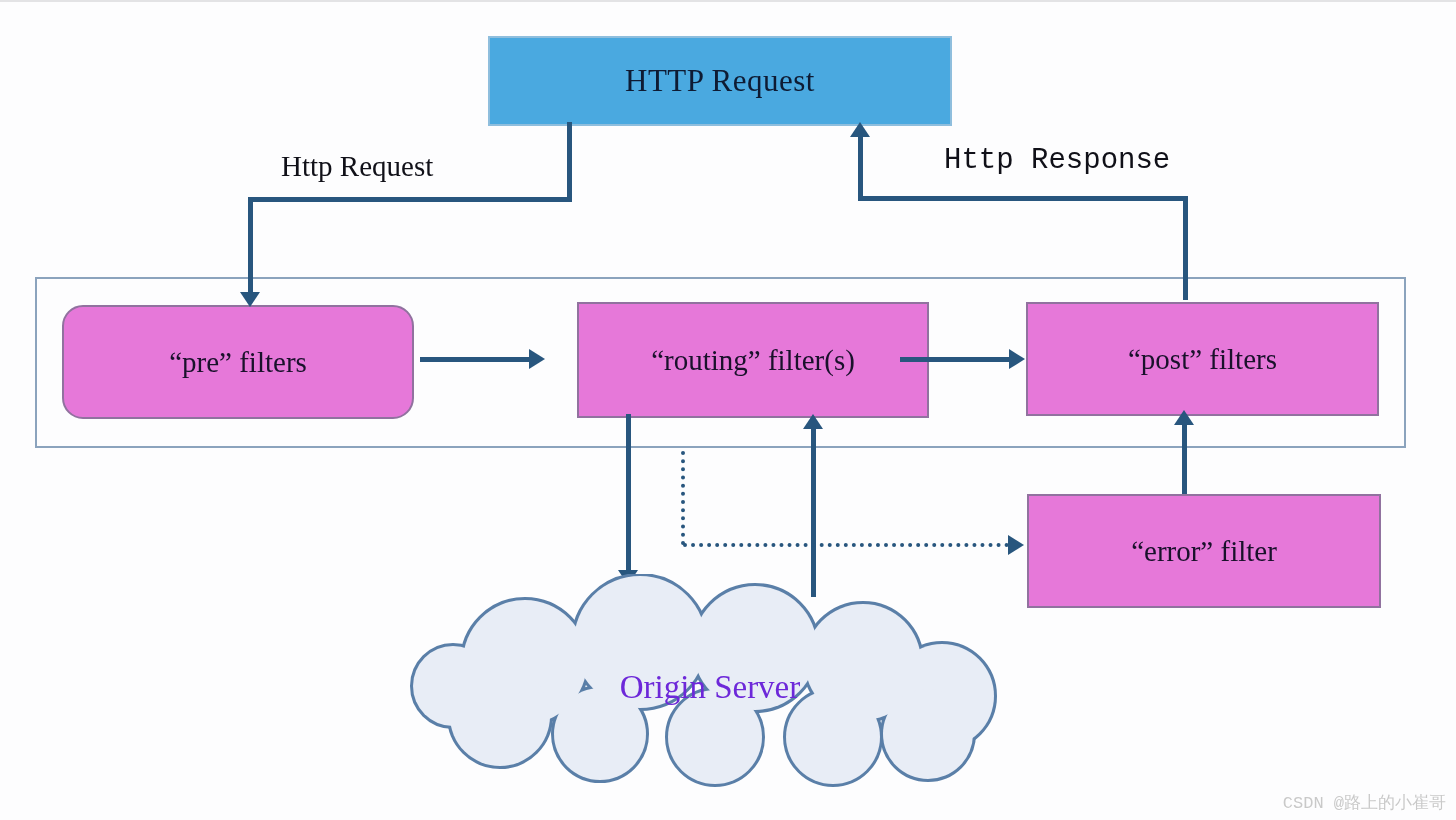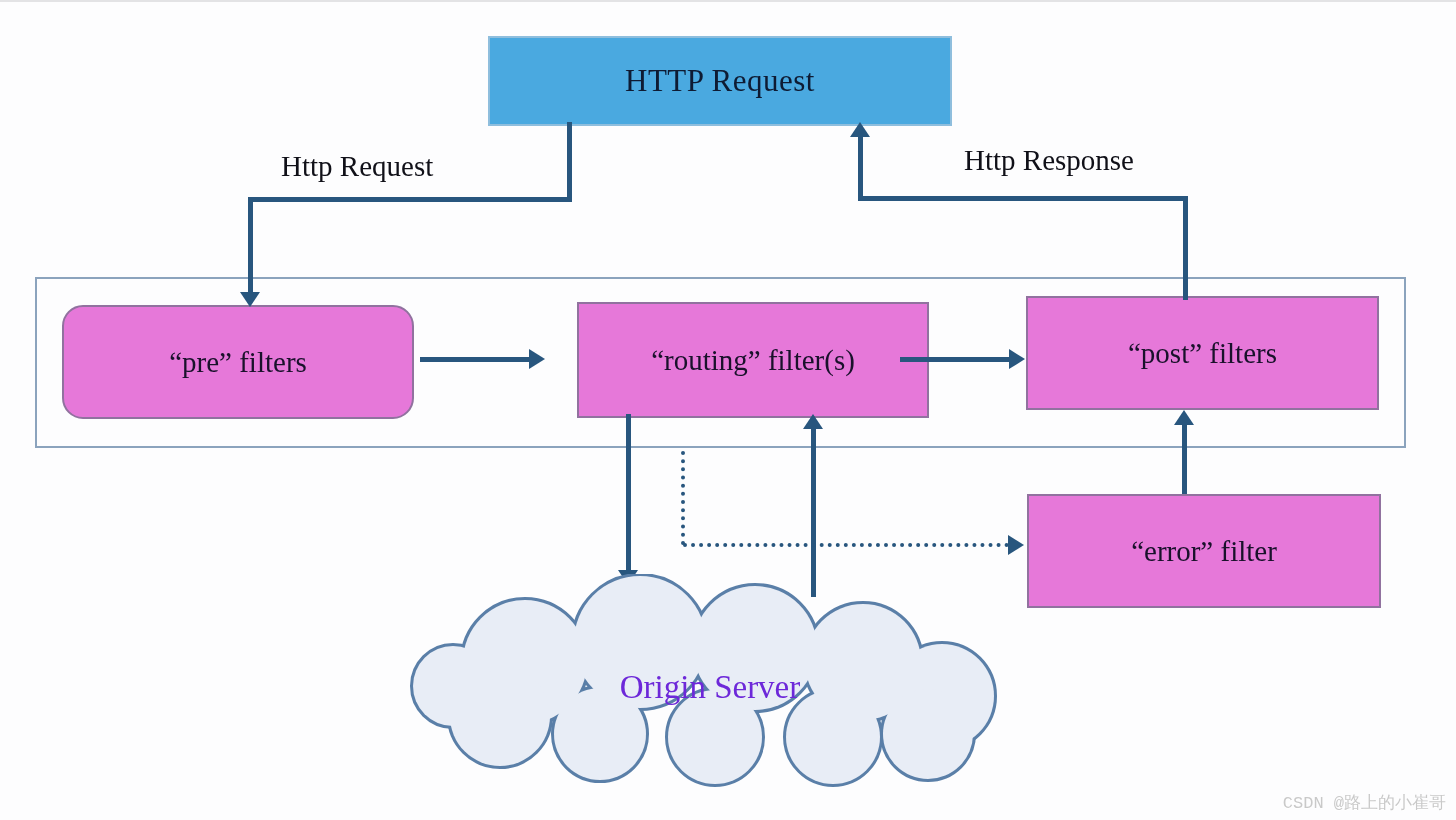--- a/index.html
+++ b/index.html
@@ -81,39 +81,39 @@
   <div class="frame" style="left:35px;top:275px;width:1367px;height:167px;"></div>
 
   <div class="node pink-box" style="left:62px;top:303px;width:348px;height:110px;border-radius:21px;">
     <span>“pre” filters</span>
   </div>
 
   <div class="node pink-box" style="left:545px;top:300px;width:348px;height:112px;margin-left:32px;">
     <span>“routing” filter(s)</span>
   </div>
 
-  <div class="node pink-box" style="left:1026px;top:294px;width:349px;height:110px;justify-content:center;">
+  <div class="node pink-box" style="left:1026px;top:300px;width:349px;height:110px;justify-content:center;">
     <span>“post” filters</span>
   </div>
 
   <div class="node pink-box" style="left:1027px;top:492px;width:350px;height:110px;">
     <span>“error” filter</span>
   </div>
 
   <div class="seg" style="left:567px;top:120px;width:5px;height:80px;"></div>
   <div class="seg" style="left:248px;top:195px;width:324px;height:5px;"></div>
   <div class="seg" style="left:248px;top:198px;width:5px;height:93px;"></div>
   <div class="head head-down" style="left:240px;top:290px;"></div>
   <div class="edge-label" style="left:281px;top:148px;">Http Request</div>
 
   <div class="seg" style="left:1183px;top:197px;width:5px;height:101px;"></div>
   <div class="seg" style="left:858px;top:194px;width:330px;height:5px;"></div>
   <div class="seg" style="left:858px;top:133px;width:5px;height:64px;"></div>
   <div class="head head-up" style="left:850px;top:120px;"></div>
-  <div class="edge-label" style="left:964px;top:142px;">Http Response</div>
+  <div class="edge-label" style="left:944px;top:142px;font-family:Liberation Mono, monospace;">Http Response</div>
 
   <div class="seg" style="left:420px;top:355px;width:112px;height:5px;"></div>
   <div class="head head-right" style="left:529px;top:347px;"></div>
 
   <div class="seg" style="left:900px;top:355px;width:112px;height:5px;"></div>
   <div class="head head-right" style="left:1009px;top:347px;"></div>
 
   <div class="seg" style="left:626px;top:412px;width:5px;height:157px;"></div>
   <div class="head head-down" style="left:618px;top:568px;"></div>
 

